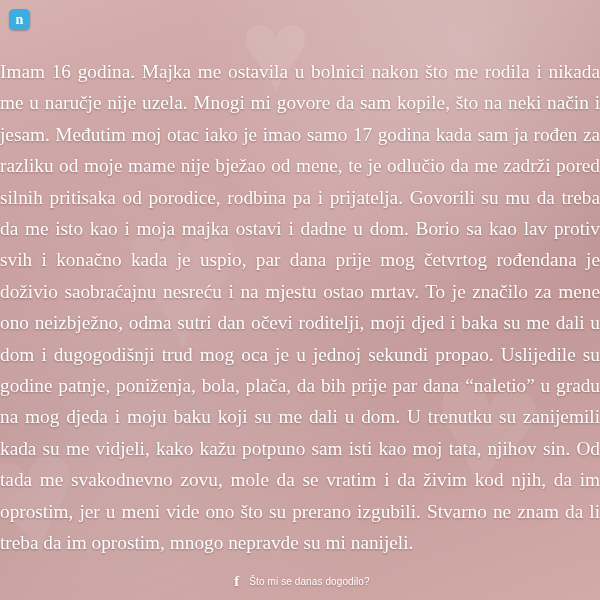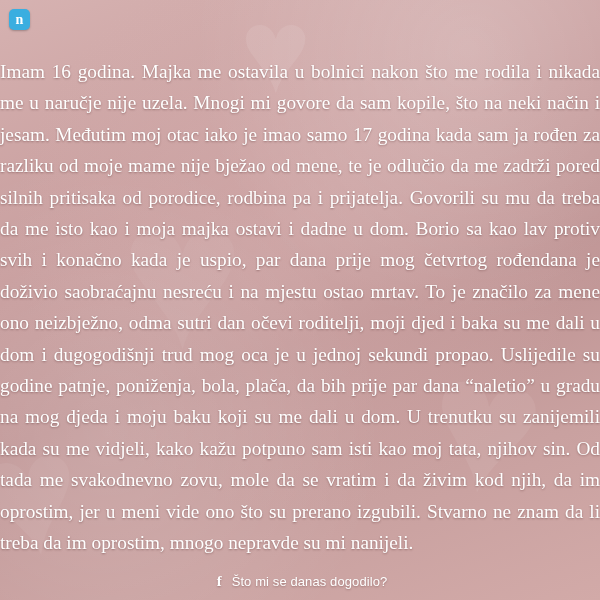--- a/index.html
+++ b/index.html
@@ -92,21 +92,21 @@
     color: #ffffff;
     font-family: "Liberation Serif", serif;
     font-weight: bold;
     font-size: 15px;
     line-height: 15px;
     text-align: center;
     text-shadow: 0 1px 2px rgba(90,50,50,0.4);
   }
   .footer-text {
     color: #ffffff;
-    font-size: 13px;
+    font-size: 10px;
     font-family: "Liberation Sans", sans-serif;
     text-shadow: 0 1px 2px rgba(90,50,50,0.4);
     letter-spacing: 0.1px;
   }
 </style>
 </head>
 <body>
 
 <div class="card">
 

